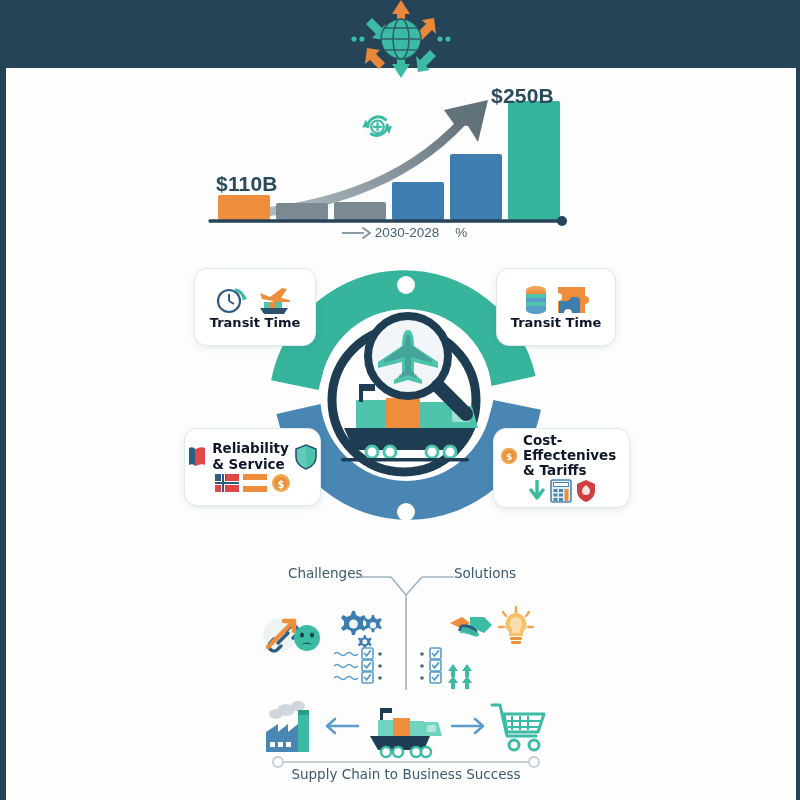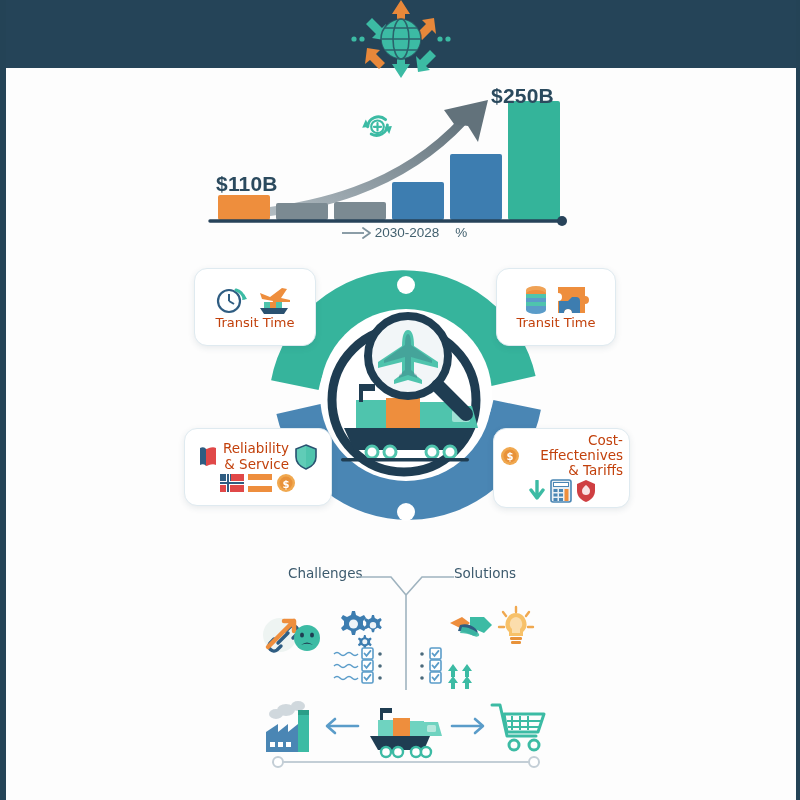--- a/index.html
+++ b/index.html
@@ -60,33 +60,34 @@
     background:#ffffff;
     border:1.6px solid #dfeaf0;
     border-radius:13px;
     box-shadow:0 2px 6px rgba(40,70,90,.10);
     box-sizing:border-box;
     display:flex;flex-direction:column;
     align-items:center;justify-content:center;
     padding:5px 6px;
   }
   .card .card-title{
-    color:#c2410c;
+    color:#0f172a;
     font-size:13px;
     line-height:1.12;
-    text-align:right;
+    text-align:left;
     white-space:pre-line;
     font-family:"DejaVu Sans","Liberation Sans",sans-serif;
+    font-weight:bold;
   }
   .card-icons{display:flex;align-items:center;justify-content:center;gap:4px;}
   .card-icons.below{margin-top:1px;}
 
   .card-tl{left:188px;top:268px;width:122px;height:78px;}
   .card-tr{left:490px;top:268px;width:120px;height:78px;}
-  .card-bl{left:178px;top:428px;width:148px;height:78px;}
+  .card-bl{left:178px;top:428px;width:137px;height:78px;}
   .card-br{left:487px;top:428px;width:137px;height:80px;}
 
   .card-tl .card-title{font-size:13px;}
   .card-bl .card-title{font-size:13.5px;}
   .card-br .card-title{font-size:13.5px;}
 
   .row-inline{display:flex;align-items:center;justify-content:center;gap:5px;}
 
   
   .cs-zone{
@@ -555,15 +556,16 @@
         <circle cx="42" cy="43" r="5" fill="none" stroke="#3cbba4" stroke-width="3"></circle>
       </g>
 
       <g>
         <line x1="22" y1="72" x2="278" y2="72" stroke="#c3ced6" stroke-width="2"></line>
         <circle cx="22" cy="72" r="5" fill="#ffffff" stroke="#c3ced6" stroke-width="2"></circle>
         <circle cx="278" cy="72" r="5" fill="#ffffff" stroke="#c3ced6" stroke-width="2"></circle>
       </g>
     </svg>
 
+    <div class="flow-caption">Supply Chain to Business Success</div>
   </div>
 
 </div>
 
 </body></html>

